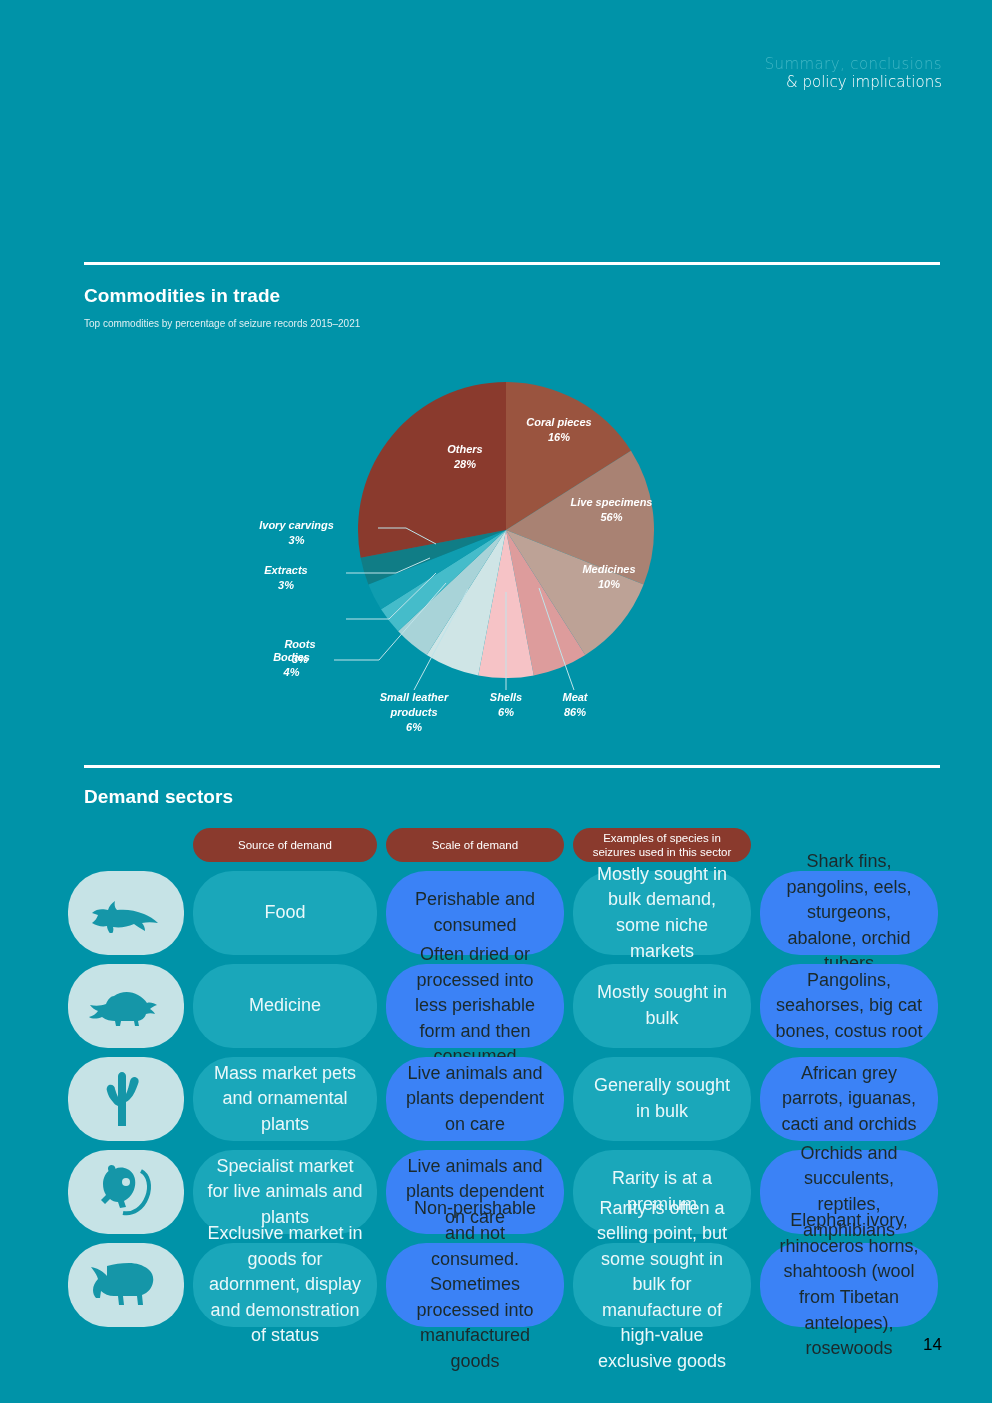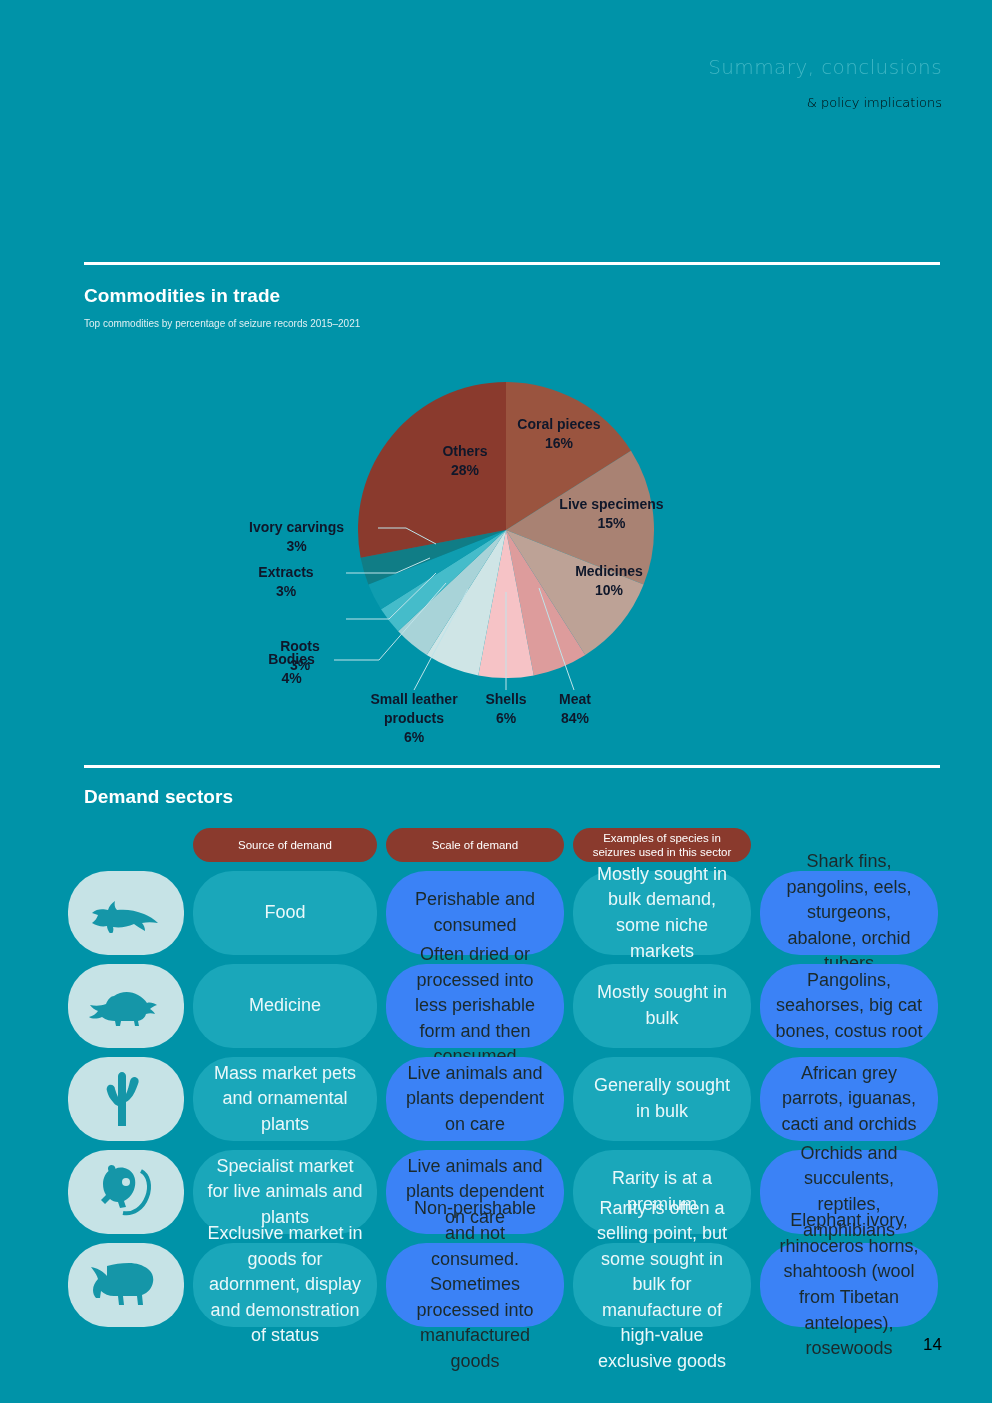--- a/index.html
+++ b/index.html
@@ -7,42 +7,42 @@
     width: 992px; height: 1403px;
     background: #0093a8;
     font-family: "Liberation Sans", sans-serif;
     overflow: hidden;
   }
   .page { position: relative; width: 992px; height: 1403px; background: #0093a8; }
 
   
   .runhead { position: absolute; right: 50px; top: 55px; text-align: right; }
   .runhead .line1 {
-    font-size: 20px; color: #3fb6c4; letter-spacing: .4px;
+    font-size: 15px; color: #3fb6c4; letter-spacing: .4px;
     font-family: "DejaVu Sans", sans-serif; font-weight: 300;
   }
   .runhead .line2 {
-    font-size: 13px; color: #000000; margin-top: 16px;
+    font-size: 15px; color: #ffffff; margin-top: 0;
     font-family: "DejaVu Sans", sans-serif; font-weight: 300;
   }
 
   
   .rule { position: absolute; left: 84px; width: 856px; height: 3px; background: #ffffff; }
   .sec-title {
     position: absolute; left: 84px; font-size: 19px; font-weight: bold;
     color: #ffffff; letter-spacing: .1px;
   }
   .sec-sub { position: absolute; left: 84px; font-size: 10px; color: #dff0f3; font-weight: 300; }
 
   
   .chart-wrap { position: absolute; left: 84px; top: 360px; width: 856px; height: 390px; }
   .pie-svg { position: absolute; left: 0; top: 0; }
   .pie-label {
-    position: absolute; color: #0f172a; font-size: 14px; font-weight: bold;
-    line-height: 1.35; text-align: center; white-space: pre-line;
+    position: absolute; color: #ffffff; font-size: 11px; font-weight: bold;
+    line-height: 1.35; text-align: center; white-space: pre-line; font-style: italic;
   }
 
   
   .tbl { position: absolute; left: 68px; top: 828px; width: 872px; }
   .tbl-row { display: flex; align-items: stretch; gap: 9px; margin-bottom: 9px; }
   .cell {
     border-radius: 40px; display: flex; align-items: center; justify-content: center;
     text-align: center; padding: 8px 14px; font-size: 18px; line-height: 1.42;
     font-weight: 300;
   }
@@ -110,39 +110,39 @@
         <path d="M 422 330 L 422 296 L 422 232"></path>
         <path d="M 490 330 L 478 296 L 455 228"></path>
       </g>
     </svg>
 
     <div class="pie-label" style="left:316px; top:82px; width:130px;">Others
 28%</div>
     <div class="pie-label" style="left:400px; top:55px; width:150px;">Coral pieces
 16%</div>
     <div class="pie-label" style="left:440px; top:135px; width:175px;">Live specimens
-15%</div>
+56%</div>
     <div class="pie-label" style="left:450px; top:202px; width:150px;">Medicines
 10%</div>
 
     <div class="pie-label" style="left:130px; top:158px; width:165px; text-align:center;">Ivory carvings
 3%</div>
     <div class="pie-label" style="left:142px; top:203px; width:120px; text-align:center;">Extracts
 3%</div>
     <div class="pie-label" style="left:170px; top:249px; width:92px; text-align:center;margin-top:28px;">Roots
 3%</div>
     <div class="pie-label" style="left:165px; top:290px; width:85px; text-align:center;">Bodies
 4%</div>
 
     <div class="pie-label" style="left:272px; top:330px; width:116px; text-align:center;">Small leather products
 6%</div>
     <div class="pie-label" style="left:384px; top:330px; width:76px; text-align:center;">Shells
 6%</div>
     <div class="pie-label" style="left:456px; top:330px; width:70px; text-align:center;">Meat
-84%</div>
+86%</div>
   </div>
 
   <div class="rule" style="top:765px"></div>
   <div class="sec-title" style="top:786px">Demand sectors</div>
 
   <div class="tbl">
 
     <div class="tbl-row">
       <div class="hdr-spacer"></div>
       <div class="cell hdr-cell c-src">Source of demand</div>

